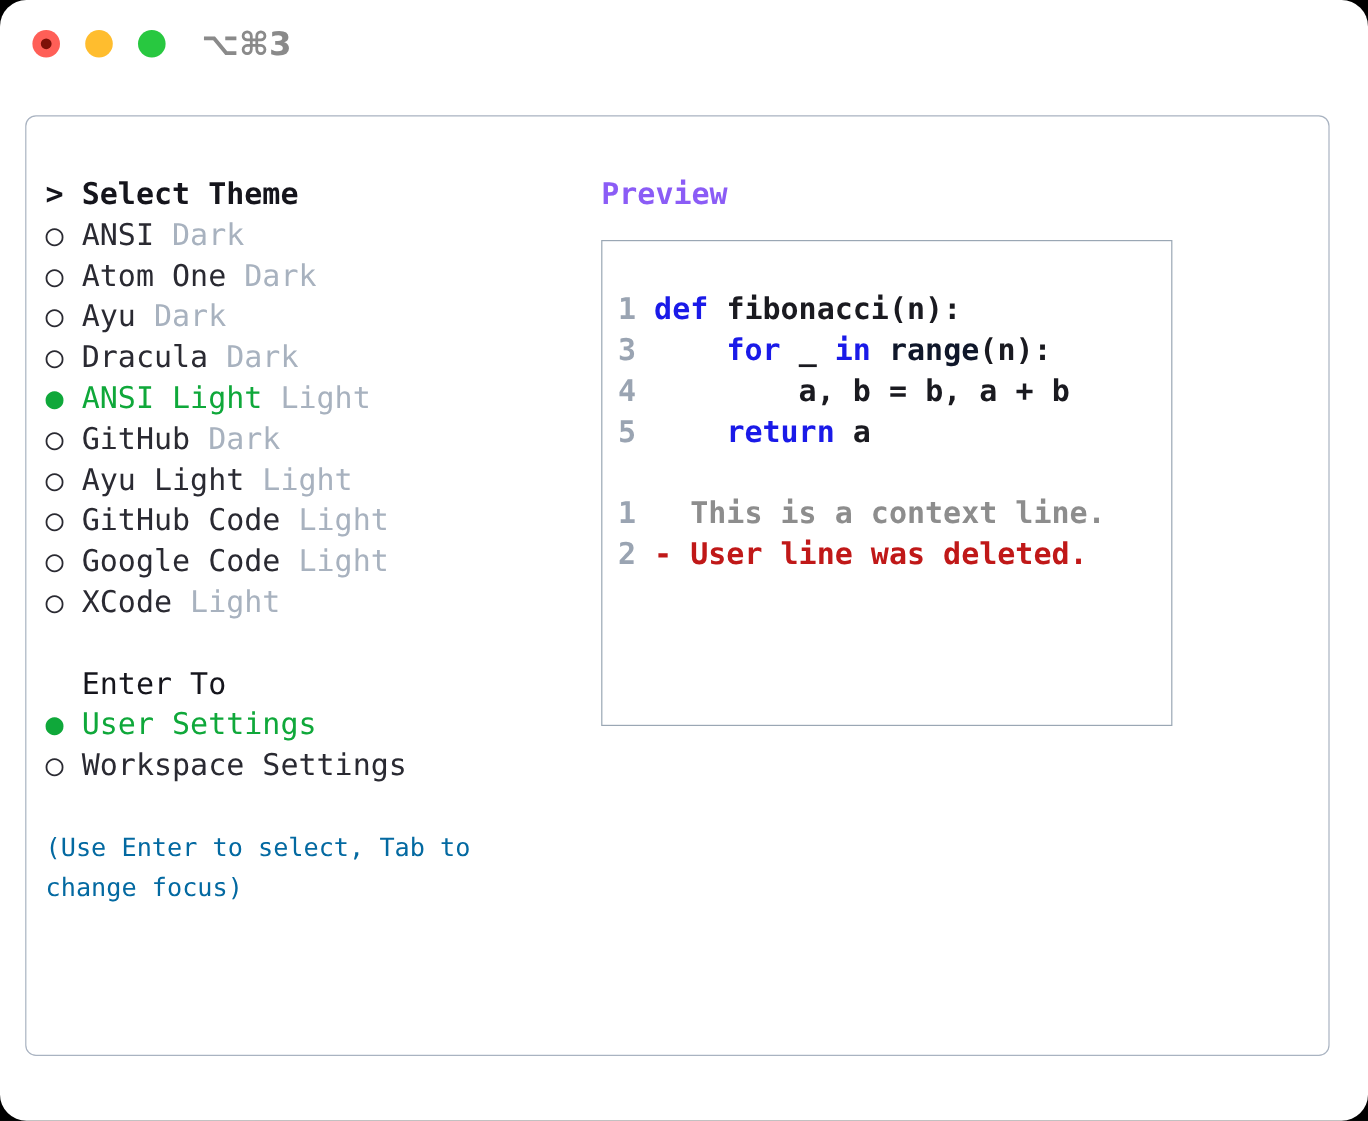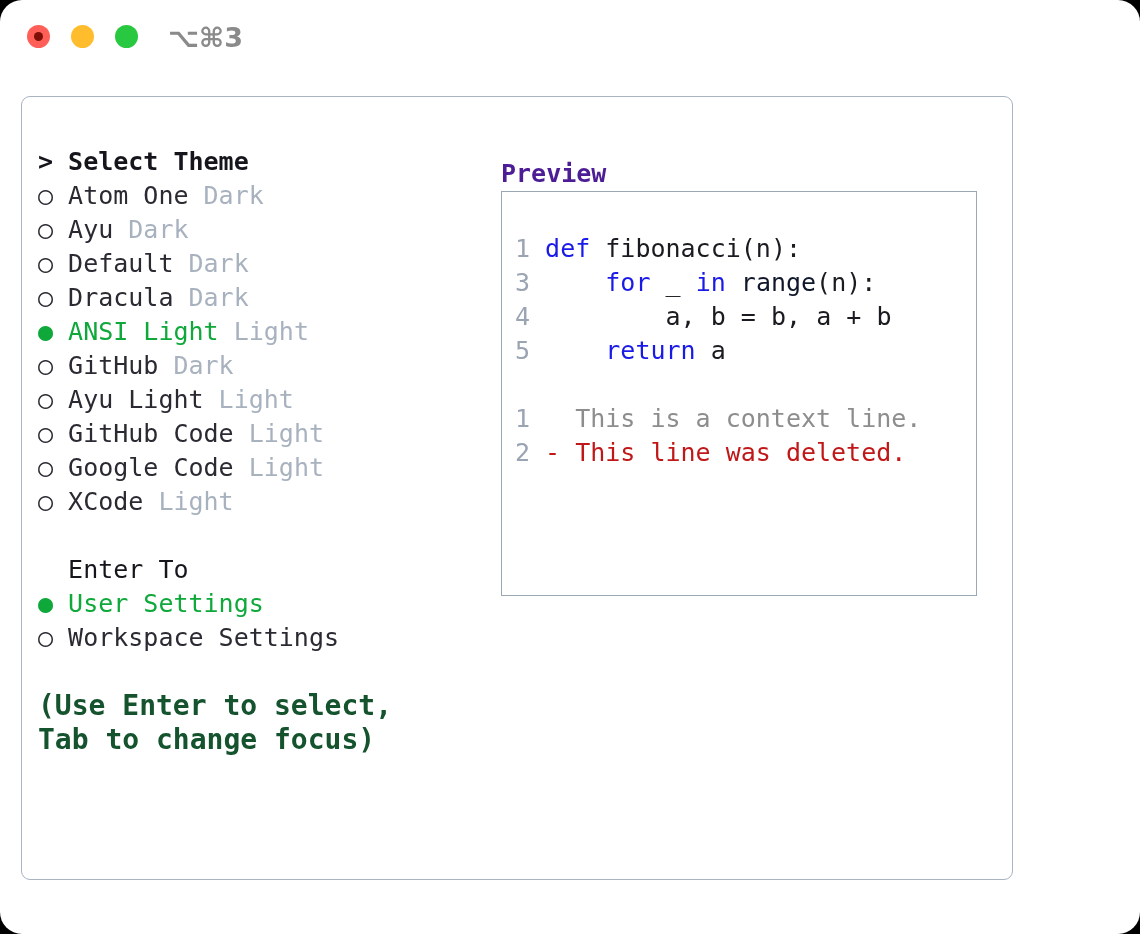--- a/index.html
+++ b/index.html
@@ -68,21 +68,21 @@
     color: #8a8a8a;
     font-family: "DejaVu Sans", "Liberation Sans", sans-serif;
     white-space: pre;
   }
 
   
   .panel {
     position: absolute;
     left: 21px;
     top: 96px;
-    width: 992px;
+    width: 1087px;
     height: 784px;
     border: 1.5px solid #a9b3c1;
     border-radius: 9px;
     box-sizing: border-box;
     background: #ffffff;
   }
 
   
   .left-col {
     position: absolute;
@@ -126,44 +126,44 @@
   .spacer-lg { height: 34px; }
   .group-label {
     font-size: 25px;
     line-height: 34px;
     color: #15151c;
     white-space: pre;
     padding-left: 2ch;
   }
 
   .hint {
-    font-size: 28px;
-    line-height: 34px;
-    color: #14532d;
+    font-size: 21px;
+    line-height: 34px;
+    color: #0369a1;
     white-space: pre-wrap;
     width: 400px;
-    font-weight: bold;
   }
 
   
   .preview-title {
     font-size: 25px;
     font-weight: 700;
-    color: #4c1d95;
-    line-height: 34px;
-    white-space: pre;
-    margin-top: 12px;
+    color: #8b5cf6;
+    line-height: 34px;
+    white-space: pre;
   }
   .preview-box {
+    margin-top: 21px;
     width: 476px;
     height: 405px;
     border: 1.5px solid #9aa7b4;
     box-sizing: border-box;
     background: #ffffff;
     position: relative;
+    font-weight: bold;
   }
   .code-area {
     position: absolute;
     left: 13px;
     top: 40px;
     right: 6px;
   }
   .cline {
     font-size: 25px;
     line-height: 34px;
@@ -201,23 +201,23 @@
     <div class="shortcut">⌥⌘3</div>
   </div>
 
   <div class="panel">
 
     <div class="left-col">
 
       <div class="section-title">&gt; Select Theme</div>
 
       <div class="opt-list" id="theme-options">
+          <div class="opt"><span class="marker">○</span><span class="name"> ANSI</span><span class="suffix"> Dark</span></div>
           <div class="opt"><span class="marker">○</span><span class="name"> Atom One</span><span class="suffix"> Dark</span></div>
           <div class="opt"><span class="marker">○</span><span class="name"> Ayu</span><span class="suffix"> Dark</span></div>
-          <div class="opt"><span class="marker">○</span><span class="name"> Default</span><span class="suffix"> Dark</span></div>
           <div class="opt"><span class="marker">○</span><span class="name"> Dracula</span><span class="suffix"> Dark</span></div>
           <div class="opt selected"><span class="marker">●</span><span class="name"> ANSI Light</span><span class="suffix"> Light</span></div>
           <div class="opt"><span class="marker">○</span><span class="name"> GitHub</span><span class="suffix"> Dark</span></div>
           <div class="opt"><span class="marker">○</span><span class="name"> Ayu Light</span><span class="suffix"> Light</span></div>
           <div class="opt"><span class="marker">○</span><span class="name"> GitHub Code</span><span class="suffix"> Light</span></div>
           <div class="opt"><span class="marker">○</span><span class="name"> Google Code</span><span class="suffix"> Light</span></div>
           <div class="opt"><span class="marker">○</span><span class="name"> XCode</span><span class="suffix"> Light</span></div>
         </div>
 
       <div class="spacer-lg"></div>
@@ -241,20 +241,20 @@
       <div class="preview-box">
         <div class="code-area">
           <div id="code-lines">
               <div class="cline"><span class="lnum">1</span><span class="kw">def</span><span class="pl"> </span><span class="pl">fibonacci</span><span class="pl">(</span><span class="pl">n</span><span class="pl">)</span><span class="pl">:</span></div>
               <div class="cline"><span class="lnum">3</span><span class="pl">    </span><span class="kw">for</span><span class="pl"> </span><span class="pl">_</span><span class="pl"> </span><span class="kw">in</span><span class="pl"> </span><span class="bi">range</span><span class="pl">(</span><span class="pl">n</span><span class="pl">)</span><span class="pl">:</span></div>
               <div class="cline"><span class="lnum">4</span><span class="pl">        </span><span class="pl">a</span><span class="pl">,</span><span class="pl"> </span><span class="pl">b</span><span class="pl"> </span><span class="pl">=</span><span class="pl"> </span><span class="pl">b</span><span class="pl">,</span><span class="pl"> </span><span class="pl">a</span><span class="pl"> </span><span class="pl">+</span><span class="pl"> </span><span class="pl">b</span></div>
               <div class="cline"><span class="lnum">5</span><span class="pl">    </span><span class="kw">return</span><span class="pl"> </span><span class="pl">a</span></div>
             </div>
           <div class="diff-area" id="diff-lines">
               <div class="cline"><span class="lnum">1</span><span class="dctx">  This is a context line.</span></div>
-              <div class="cline"><span class="lnum">2</span><span class="ddel">- This line was deleted.</span></div>
+              <div class="cline"><span class="lnum">2</span><span class="ddel">- User line was deleted.</span></div>
             </div>
         </div>
       </div>
     </div>
 
   </div>
 </div>
 
 </body></html>

